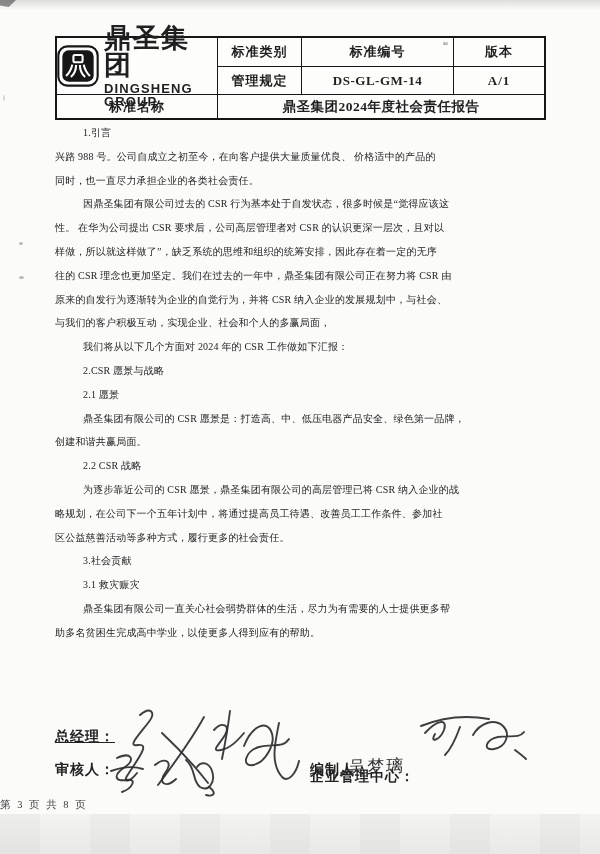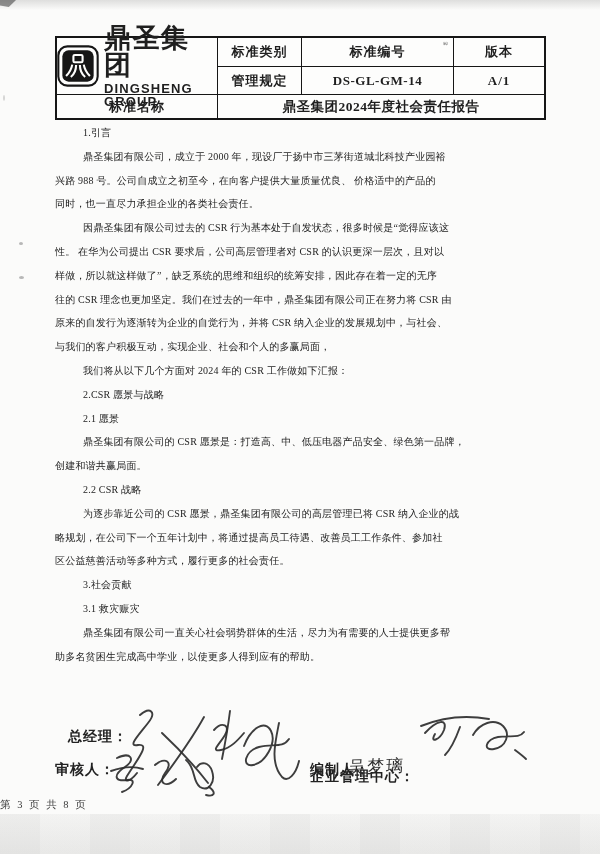--- a/index.html
+++ b/index.html
@@ -51,21 +51,21 @@
     font-family:"Liberation Sans","DejaVu Sans",sans-serif;}
 
   
   .doc-body{position:absolute;left:55px;top:121px;width:500px;}
   .doc-line{font-size:10px;line-height:23.8px;height:23.8px;white-space:nowrap;
     letter-spacing:.2px;color:#232323;}
   .doc-line.indent{padding-left:28px;}
 
   
   .sig-label{position:absolute;font-size:14px;font-weight:600;letter-spacing:1px;color:#222;}
-  .lbl-gm{left:68px;top:728px;}
+  .lbl-gm{left:55px;top:728px;text-decoration:underline;}
   .lbl-center{left:310px;top:728px;margin-top:40px;}
   .lbl-reviewer{left:55px;top:761px;}
   .lbl-author{left:310px;top:761px;}
   .author-name{position:absolute;left:348px;top:755px;font-size:17px;font-weight:500;
     color:#2c2c2c;transform:rotate(-2deg) skewX(-5deg);letter-spacing:2px;}
   .sig{position:absolute;}
   .sig path{fill:none;stroke:#2d2d2d;stroke-width:1.9;stroke-linecap:round;stroke-linejoin:round;opacity:.92;}
 
   
   .footer{position:absolute;left:0;top:798px;width:600px;text-align:left;
@@ -104,21 +104,20 @@
     <div class="cell no-t">版本</div>
     <div class="cell">管理规定</div>
     <div class="cell mono-ish">DS-GL-GM-14</div>
     <div class="cell">A/1</div>
     <div class="cell no-l">标准名称</div>
     <div class="cell name-value">鼎圣集团2024年度社会责任报告</div>
   </div>
 
   <div class="doc-body">
       <div class="doc-line indent">1.引言</div>
-      <div class="doc-line indent">鼎圣集团有限公司，成立于 2000 年，现设厂于扬中市三茅街道城北科技产业园裕</div>
       <div class="doc-line">兴路 988 号。公司自成立之初至今，在向客户提供大量质量优良、 价格适中的产品的</div>
       <div class="doc-line">同时，也一直尽力承担企业的各类社会责任。</div>
       <div class="doc-line indent">因鼎圣集团有限公司过去的 CSR 行为基本处于自发状态，很多时候是“觉得应该这</div>
       <div class="doc-line">性。 在华为公司提出 CSR 要求后，公司高层管理者对 CSR 的认识更深一层次，且对以</div>
       <div class="doc-line">样做，所以就这样做了”，缺乏系统的思维和组织的统筹安排，因此存在着一定的无序</div>
       <div class="doc-line">往的 CSR 理念也更加坚定。我们在过去的一年中，鼎圣集团有限公司正在努力将 CSR 由</div>
       <div class="doc-line">原来的自发行为逐渐转为企业的自觉行为，并将 CSR 纳入企业的发展规划中，与社会、</div>
       <div class="doc-line">与我们的客户积极互动，实现企业、社会和个人的多赢局面，</div>
       <div class="doc-line indent">我们将从以下几个方面对 2024 年的 CSR 工作做如下汇报：</div>
       <div class="doc-line indent">2.CSR 愿景与战略</div>

